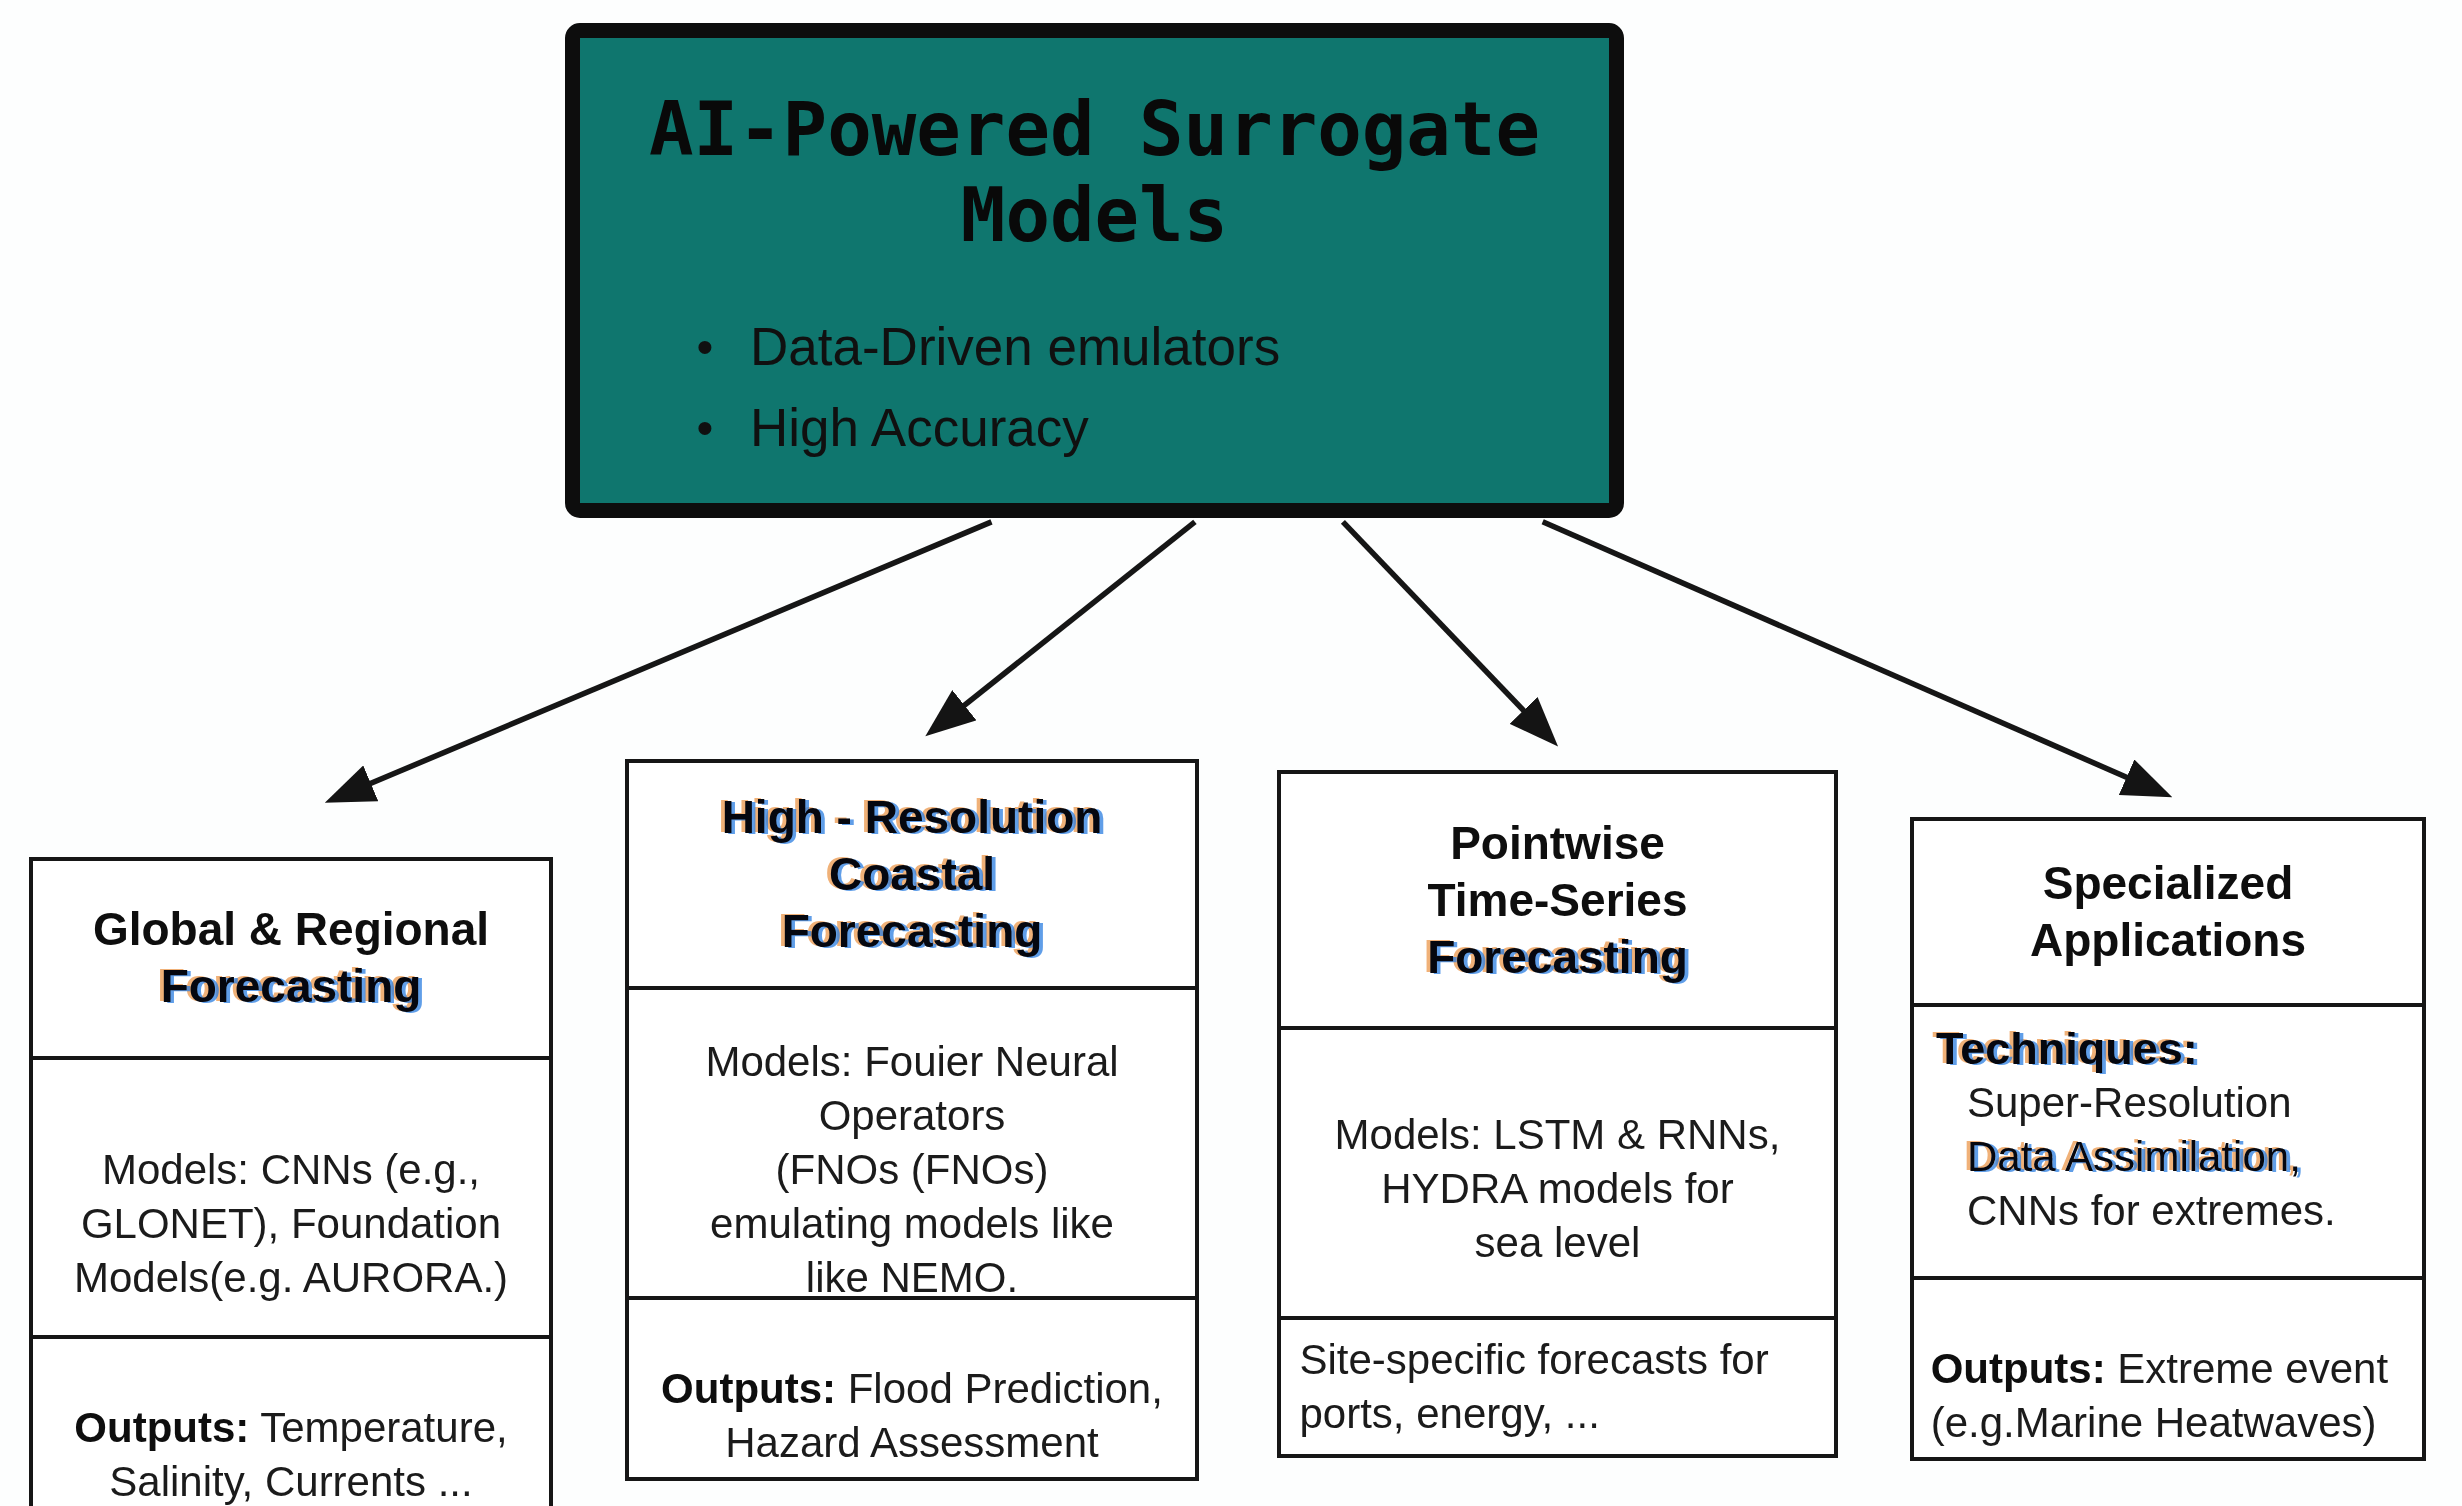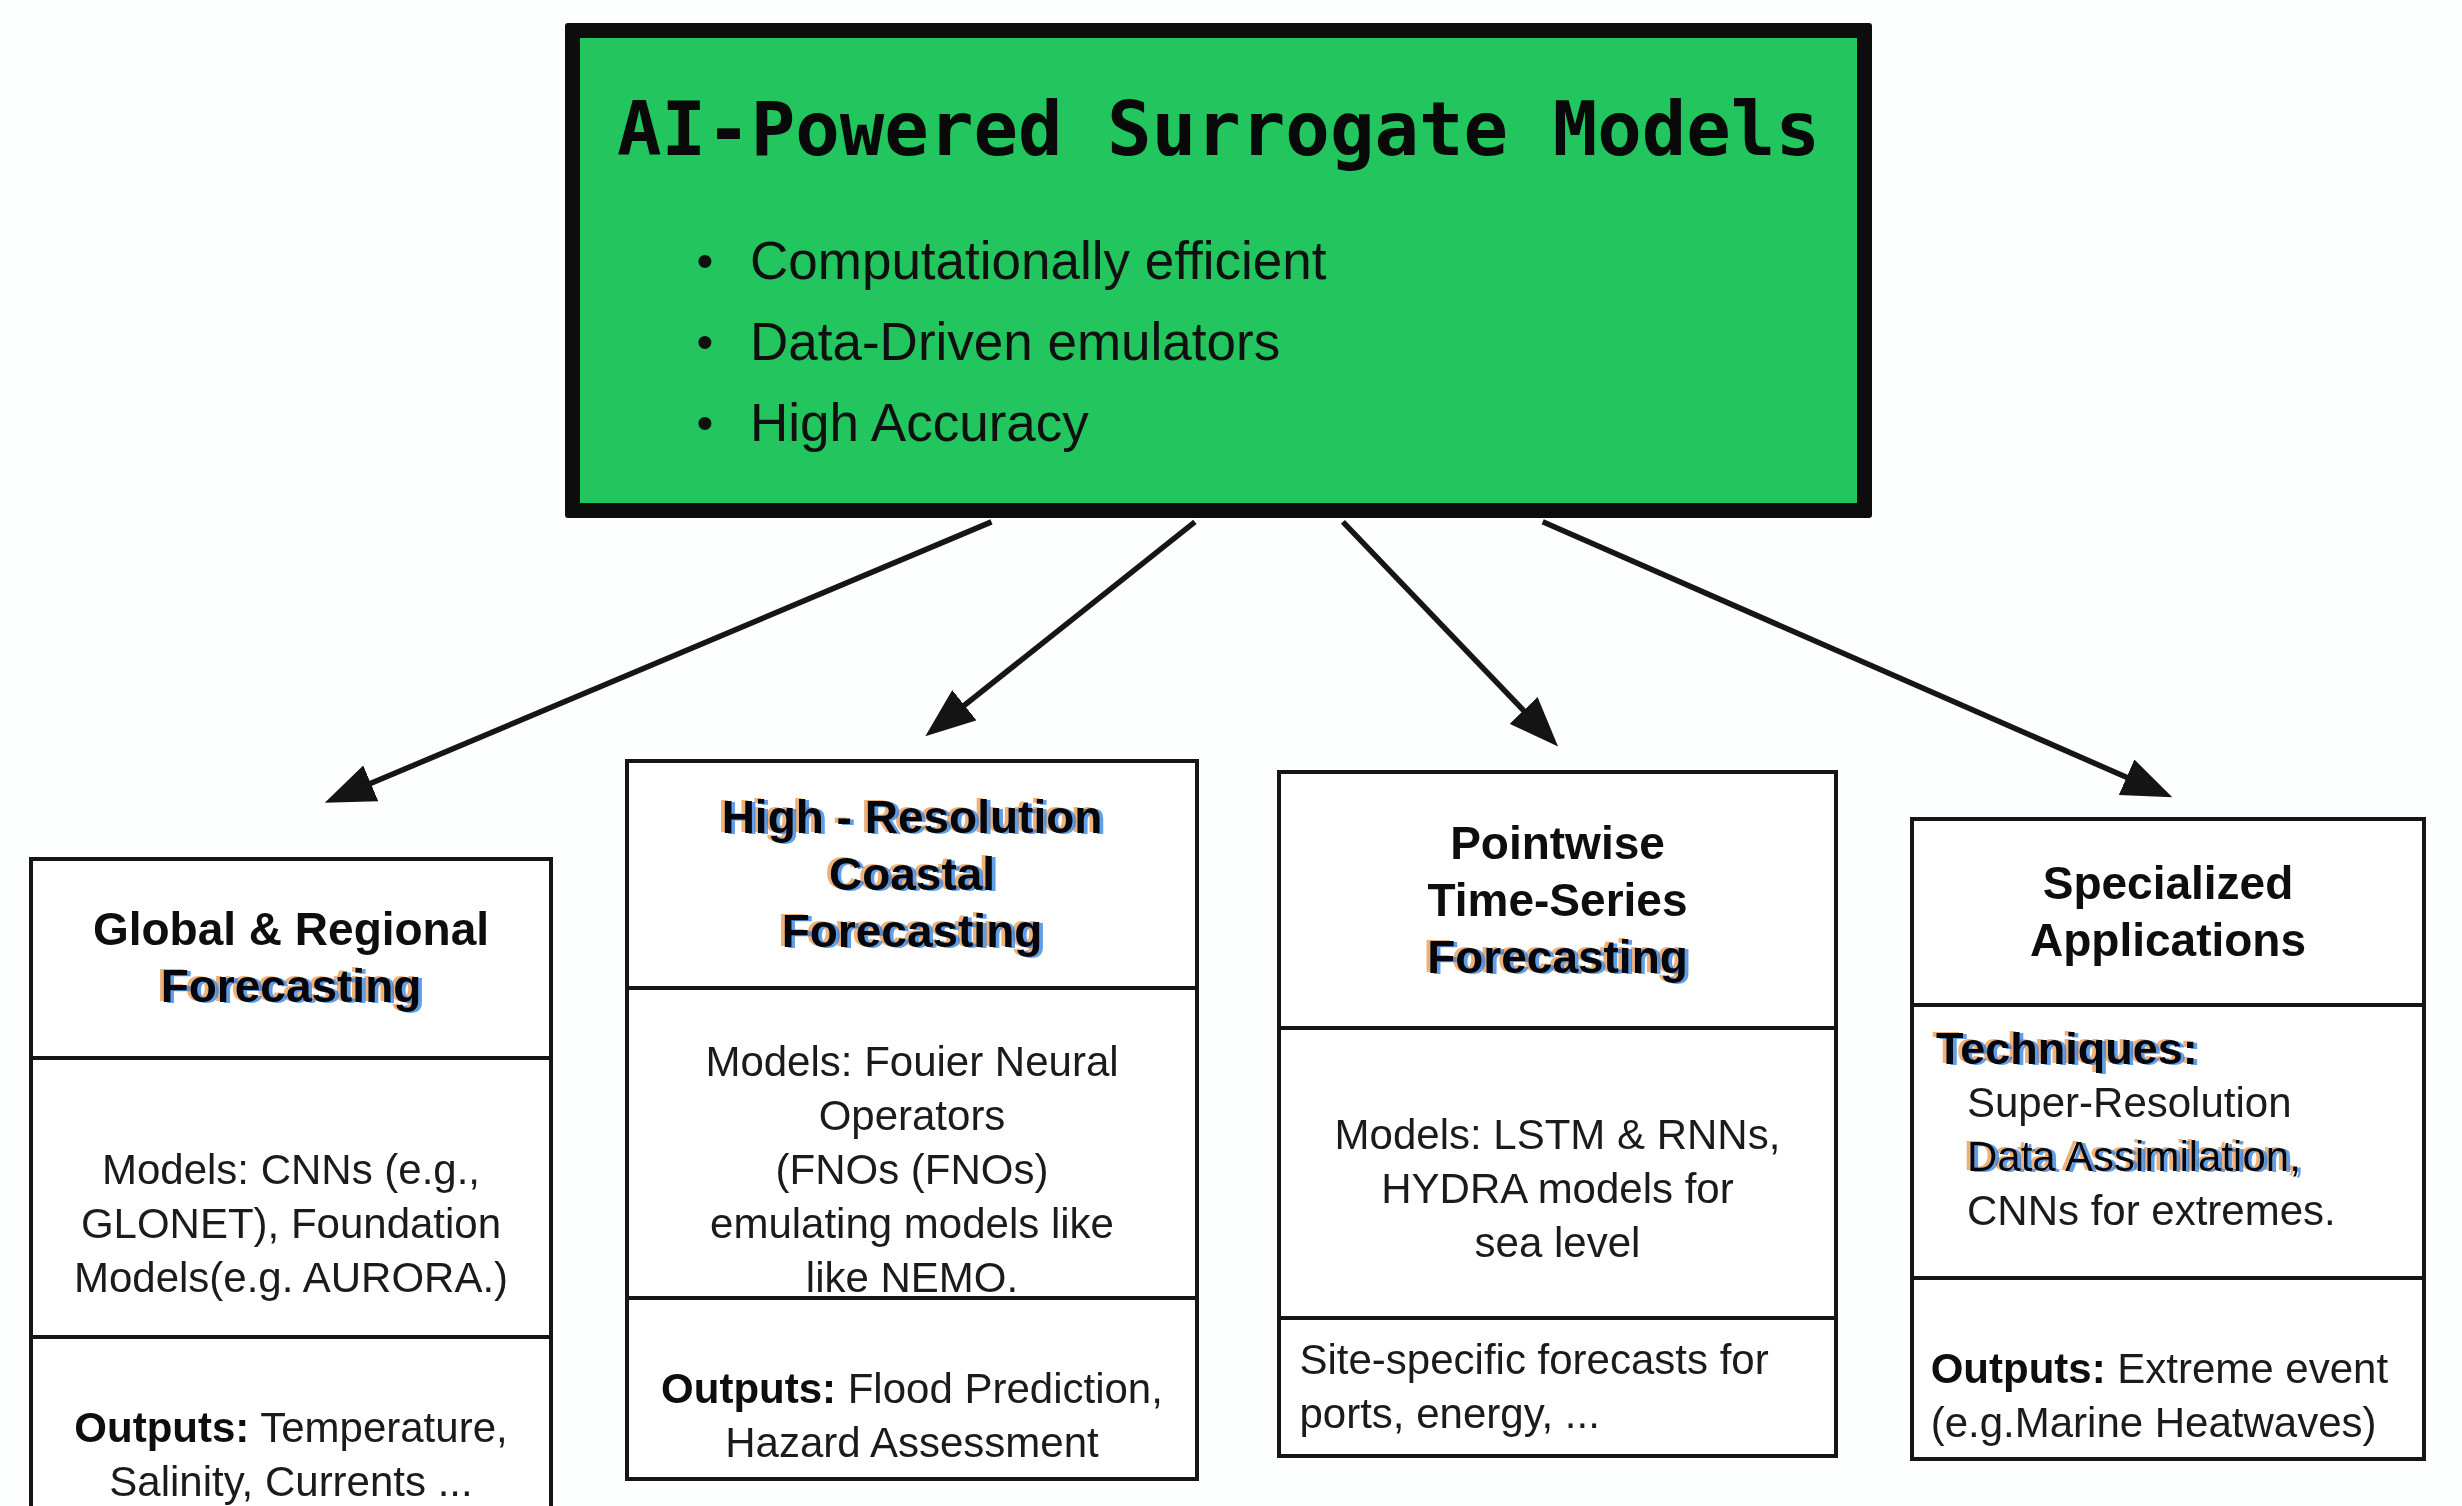--- a/index.html
+++ b/index.html
@@ -12,24 +12,24 @@
     background: #fdfefe;
     font-family: "Liberation Sans", sans-serif;
     color: #141414;
     overflow: hidden;
   }
 
   
   .root-box {
     position: absolute;
     left: 565px; top: 23px;
-    width: 1307px; height: 495px;
-    background: #22c55e;
+    width: 1059px; height: 495px;
+    background: #0f766e;
     border: 15px solid #0d0d0d;
-    border-radius: 3px;
+    border-radius: 15px;
   }
   .root-title {
     margin-top: 48px;
     text-align: center;
     font-family: "DejaVu Sans Mono", monospace;
     font-weight: bold;
     font-size: 74px;
     letter-spacing: 0px;
     color: #090909;
   }
@@ -129,21 +129,20 @@
   }
 </style>
 </head>
 <body>
 
 <div class="canvas">
 
   <div class="root-box">
     <div class="root-title">AI-Powered Surrogate Models</div>
     <ul class="root-bullets">
-      <li>Computationally efficient</li>
       <li>Data-Driven emulators</li>
       <li>High Accuracy</li>
     </ul>
   </div>
 
   <svg class="arrows" viewBox="0 0 2662 1629" xmlns="http://www.w3.org/2000/svg">
     <defs>
       <marker id="ah" markerWidth="9" markerHeight="7" refX="7.4" refY="3.5" orient="auto">
         <polygon points="0 0, 9 3.5, 0 7" fill="#141414"></polygon>
       </marker>

